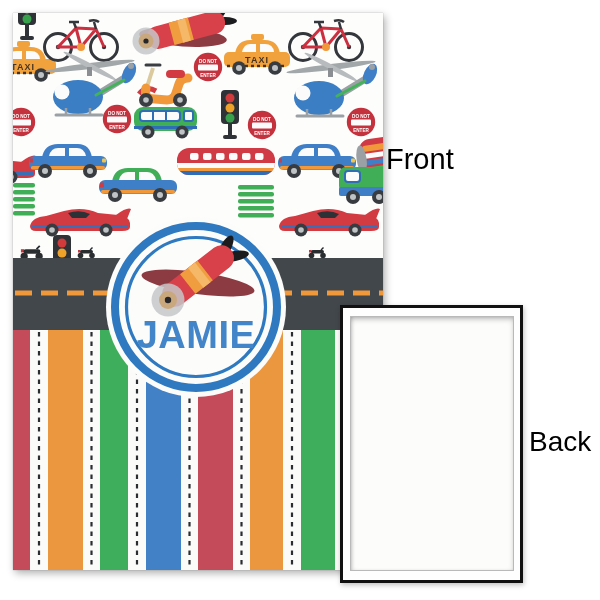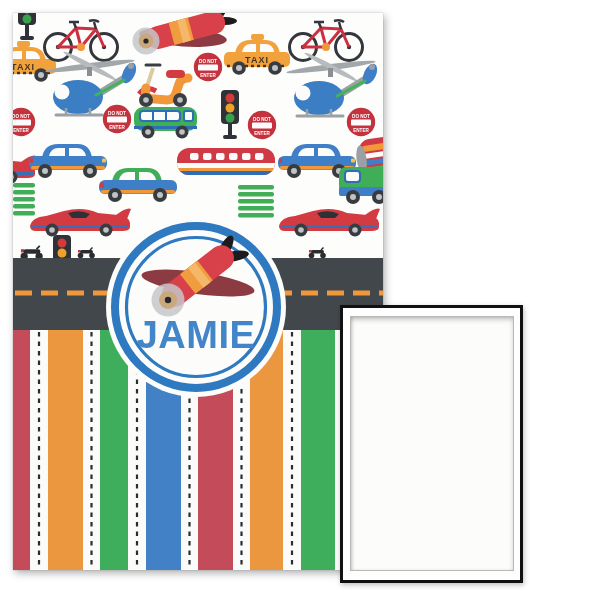--- a/index.html
+++ b/index.html
@@ -299,19 +299,21 @@
           </g>
           <circle cx="155" cy="287" r="16.5" fill="#c6c7c9" opacity="0.85"></circle>
           <circle cx="155" cy="287" r="9" fill="#caa87d"></circle>
           <circle cx="155" cy="287" r="3.2" fill="#27272a"></circle>
         </g>
         <text x="183" y="335" text-anchor="middle" font-size="38" font-weight="bold" letter-spacing="0.5" fill="#4285c8" font-family="Liberation Sans, sans-serif">JAMIE</text>
       </g>
     </svg>
   </div>
 
+  <div class="side-label" id="front-label">Front</div>
 
   <div id="back-panel">
     <div id="back-page"></div>
   </div>
 
+  <div class="side-label" id="back-label">Back</div>
 
 </div>
 
 </body></html>

